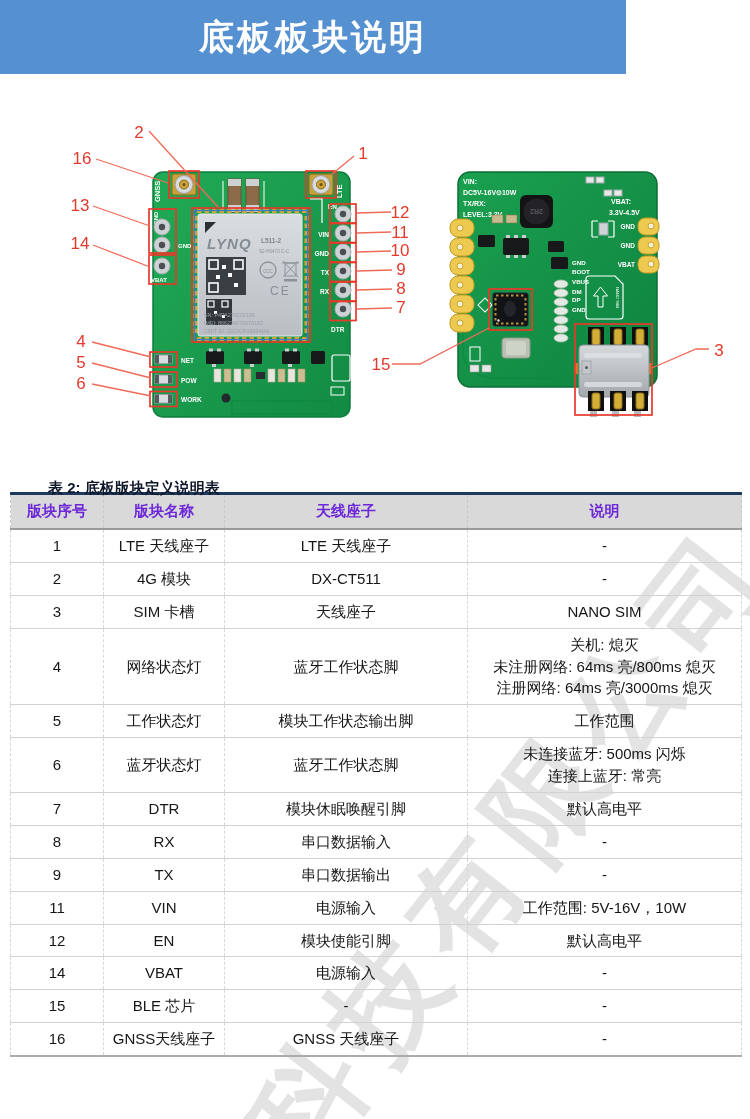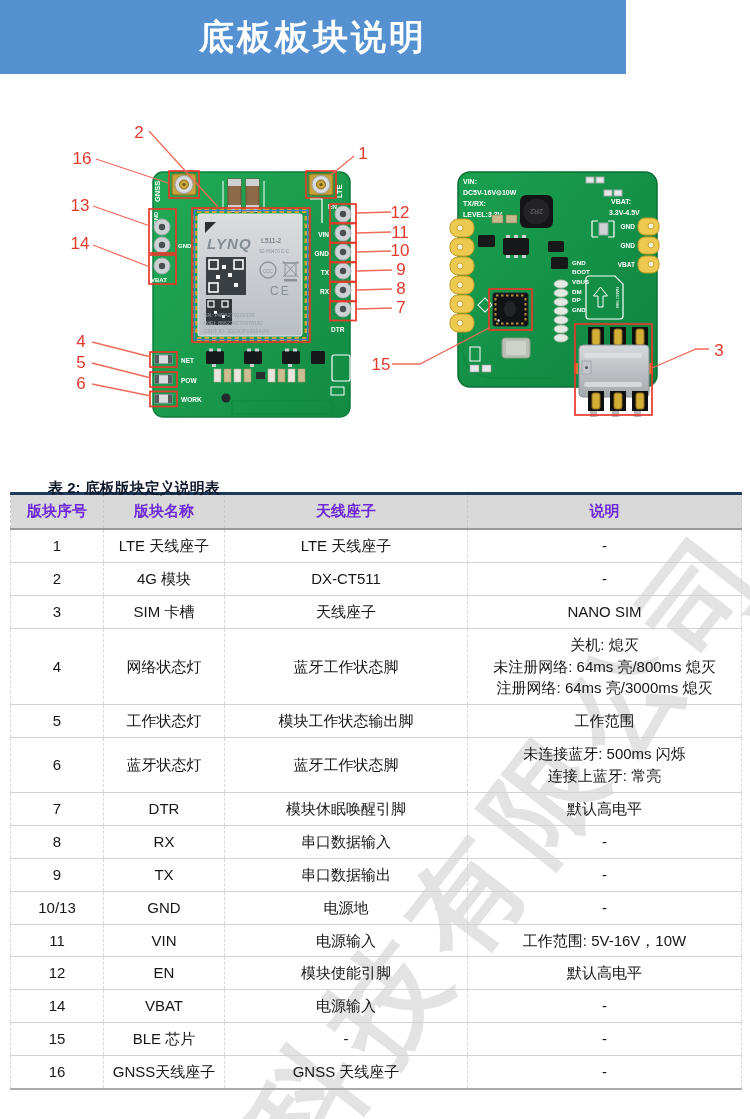--- a/index.html
+++ b/index.html
@@ -489,26 +489,20 @@
           <td>串口数据输入</td>
           <td>-</td>
         </tr>
         <tr>
           <td>9</td>
           <td>TX</td>
           <td>串口数据输出</td>
           <td>-</td>
         </tr>
         <tr>
-          <td>10/13</td>
-          <td>GND</td>
-          <td>电源地</td>
-          <td>-</td>
-        </tr>
-        <tr>
           <td>11</td>
           <td>VIN</td>
           <td>电源输入</td>
           <td>工作范围: 5V-16V，10W</td>
         </tr>
         <tr>
           <td>12</td>
           <td>EN</td>
           <td>模块使能引脚</td>
           <td>默认高电平</td>

